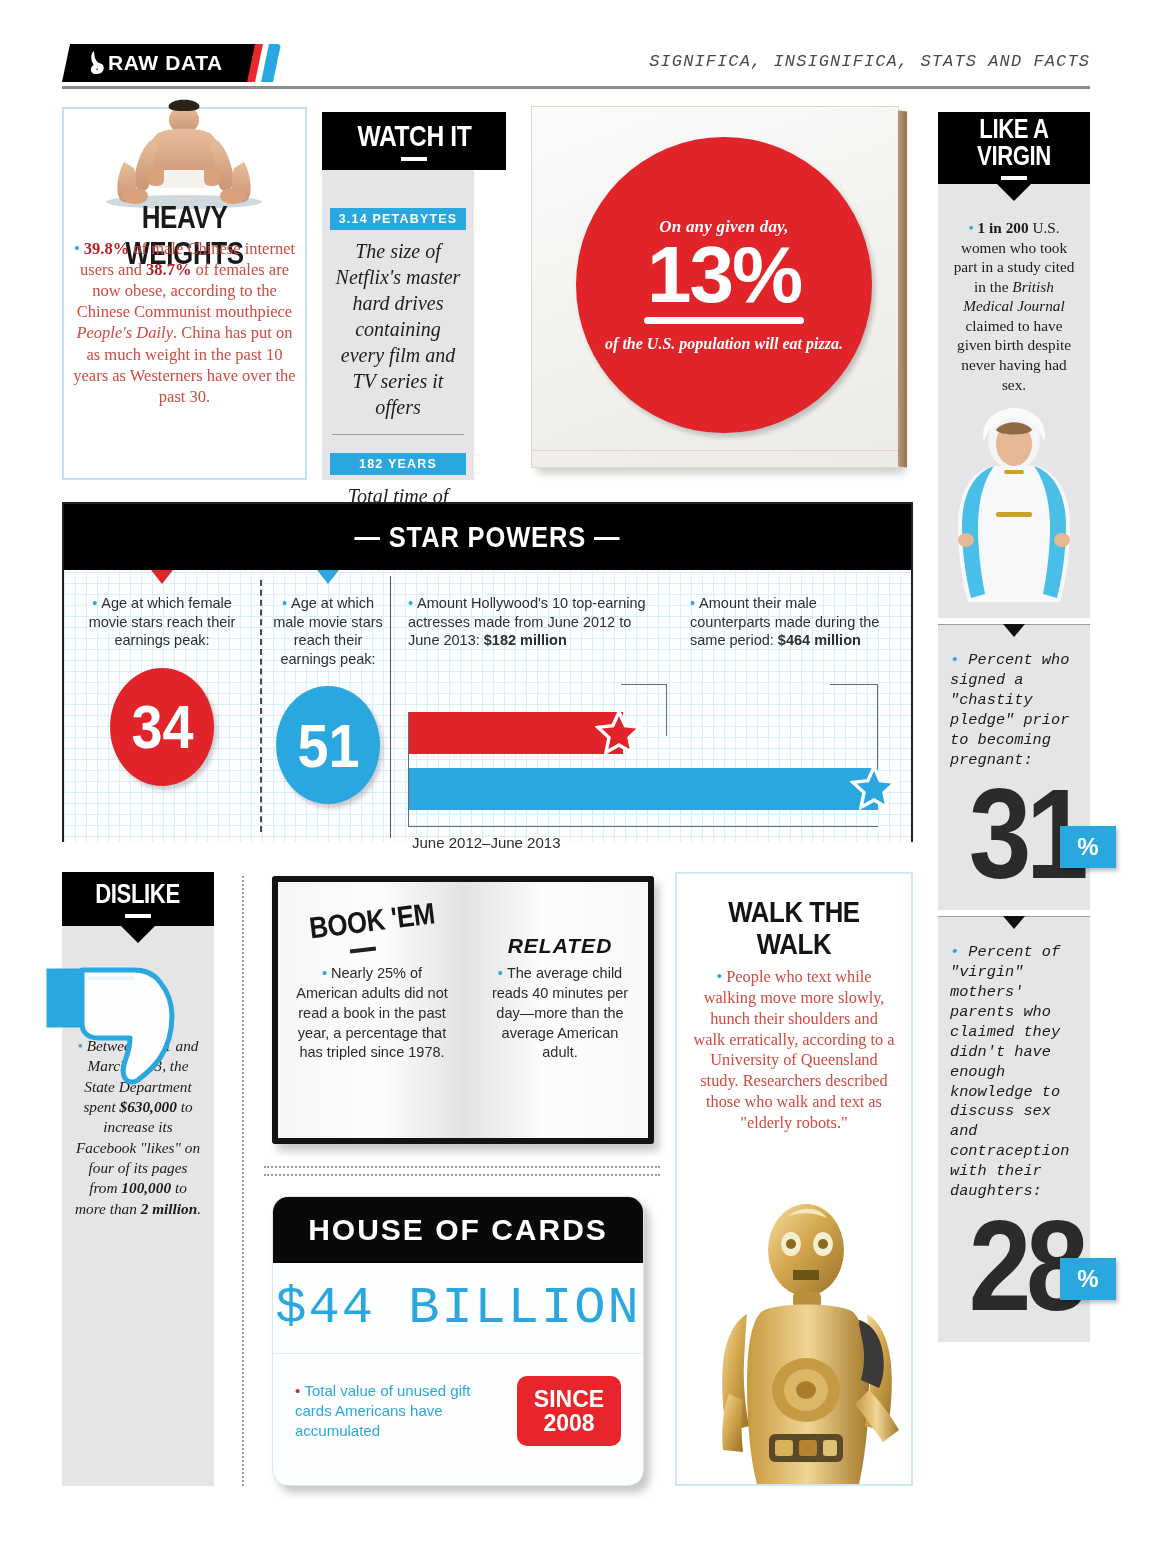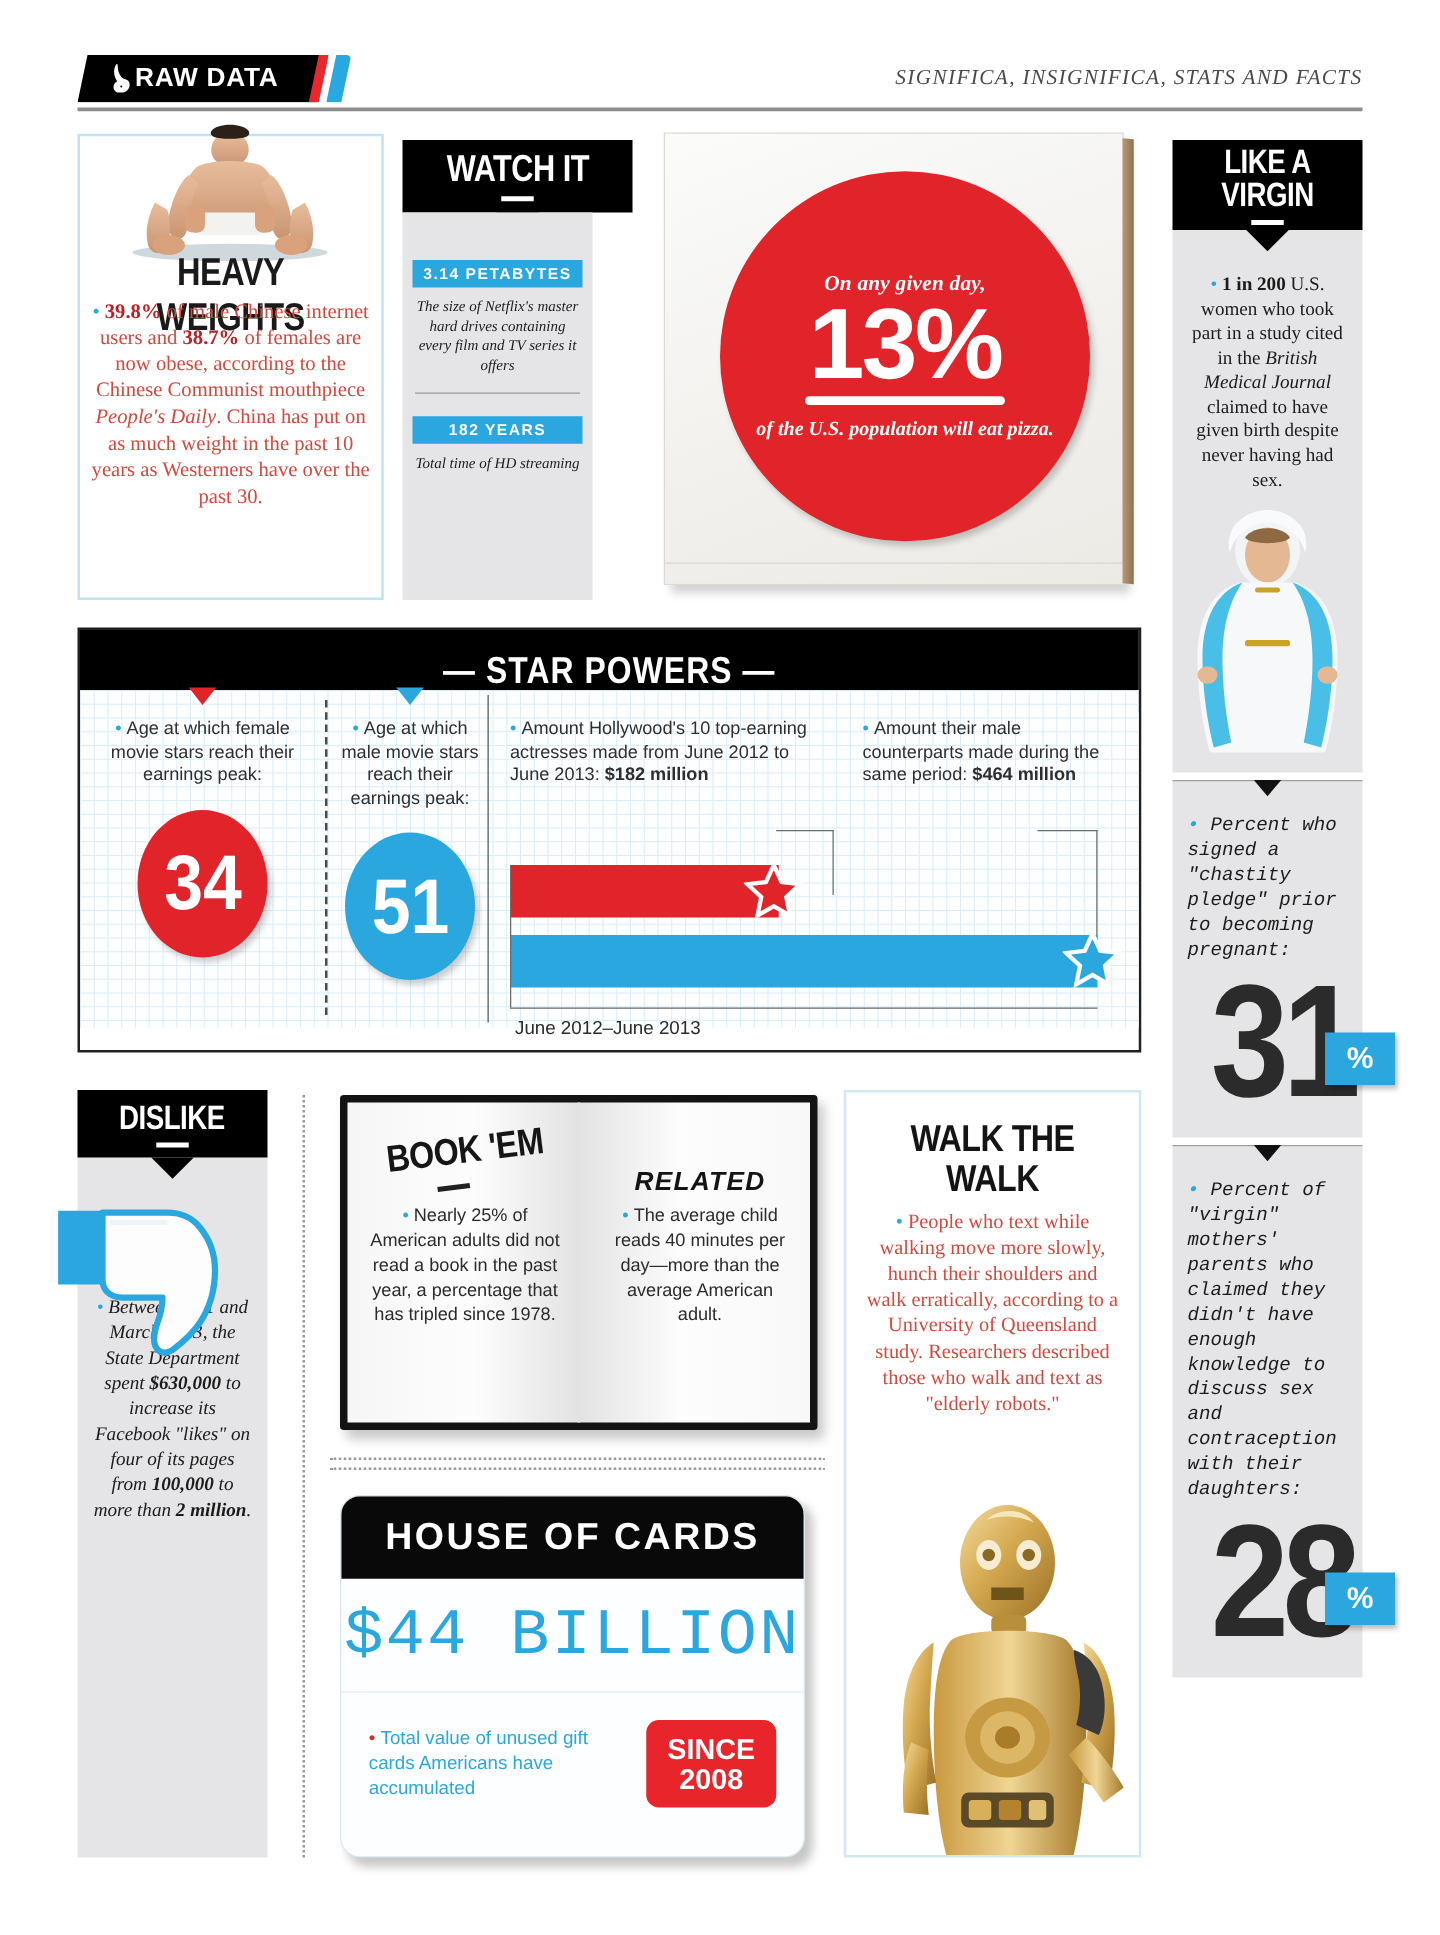--- a/index.html
+++ b/index.html
@@ -25,21 +25,21 @@
     font-family:"Liberation Sans", sans-serif;
   }
   .stripe-red  { position:absolute; left:247px; top:44px; width:16px; height:38px;
      background:#e8282c; clip-path: polygon(8px 0,16px 0,8px 38px,0 38px); }
   .stripe-blue { position:absolute; left:261px; top:44px; width:20px; height:38px;
      background:#29a8e0; clip-path: polygon(8px 0,20px 0,12px 38px,0 38px);
      border-top-right-radius:4px;}
   .mh-sub {
     position:absolute; right:62px; top:52px;
     font-size:17px; font-style:italic; letter-spacing:1.1px; color:#4a4a4a;
-    font-family:Liberation Serif, serif;
+    font-family:Liberation Mono, monospace;
   }
   .mh-rule { position:absolute; left:62px; top:86px; width:1028px; height:3px; background:#8d8d8d; }
 
   
   .blk-head {
     background:#000; color:#fff; position:relative;
     display:flex; flex-direction:column; align-items:center; justify-content:center;
   }
   .blk-head .ttl {
     font-family:"Liberation Sans", sans-serif;
@@ -84,21 +84,21 @@
   .watch-body { position:absolute; left:0; top:58px; width:152px; height:310px;
      background:#e5e5e7; padding-top:38px; }
   .chip {
     display:block; margin:0 auto; background:#2ba7df; color:#fff;
     font-size:12.5px; font-weight:bold; letter-spacing:1.2px; text-align:center;
     padding:4px 6px; width:136px;
     font-family:"Liberation Sans", sans-serif;
   }
   .watch-txt {
     font-family:"Liberation Serif", serif; font-style:italic;
-    font-size:12px; line-height:1.3; text-align:center; color:#1d1d1d;
+    font-size:20px; line-height:1.3; text-align:center; color:#1d1d1d;
     padding:8px 10px 0 10px;
   }
   .watch-div { width:132px; height:1px; background:#9a9a9a; margin:14px auto 18px auto; }
 
   
   .pizza-wrap { position:absolute; left:531px; top:106px; width:381px; height:374px; }
   .pizza-box {
     position:absolute; left:0; top:0; width:368px; height:362px;
     background:linear-gradient(160deg,#fbfbfa 0%,#f2f1ee 55%,#eceae5 100%);
     border:1px solid #ddd9d1;
@@ -151,21 +151,21 @@
       box-shadow:2px 3px 4px rgba(0,0,0,.25);}
 
   
   .star-box { position:absolute; left:62px; top:502px; width:851px; height:340px;
       border:2px solid #202020; background:#fff; }
   .star-head { position:absolute; left:0; top:0; width:847px; height:66px;
       background:#000; display:flex; align-items:center; justify-content:center;}
   .star-head .ttl{ color:#fff; font-weight:bold; font-size:30px; letter-spacing:1px;
       transform:scaleX(0.85); font-family:"Liberation Sans", sans-serif;}
   .grid {
-    position:absolute; left:0; top:48px; width:847px; height:270px;
+    position:absolute; left:0; top:68px; width:847px; height:270px;
     background-color:#fdfeff;
     background-image:
       linear-gradient(#d8eef8 1px, transparent 1px),
       linear-gradient(90deg,#d8eef8 1px, transparent 1px);
     background-size:11px 11px;
   }
   .sp-col { position:absolute; top:0; }
   .sp-label { font-family:"Liberation Sans", sans-serif; font-size:14.5px;
       line-height:1.28; color:#2e2e2e; text-align:center; }
   .sp-label.left { text-align:left; }

